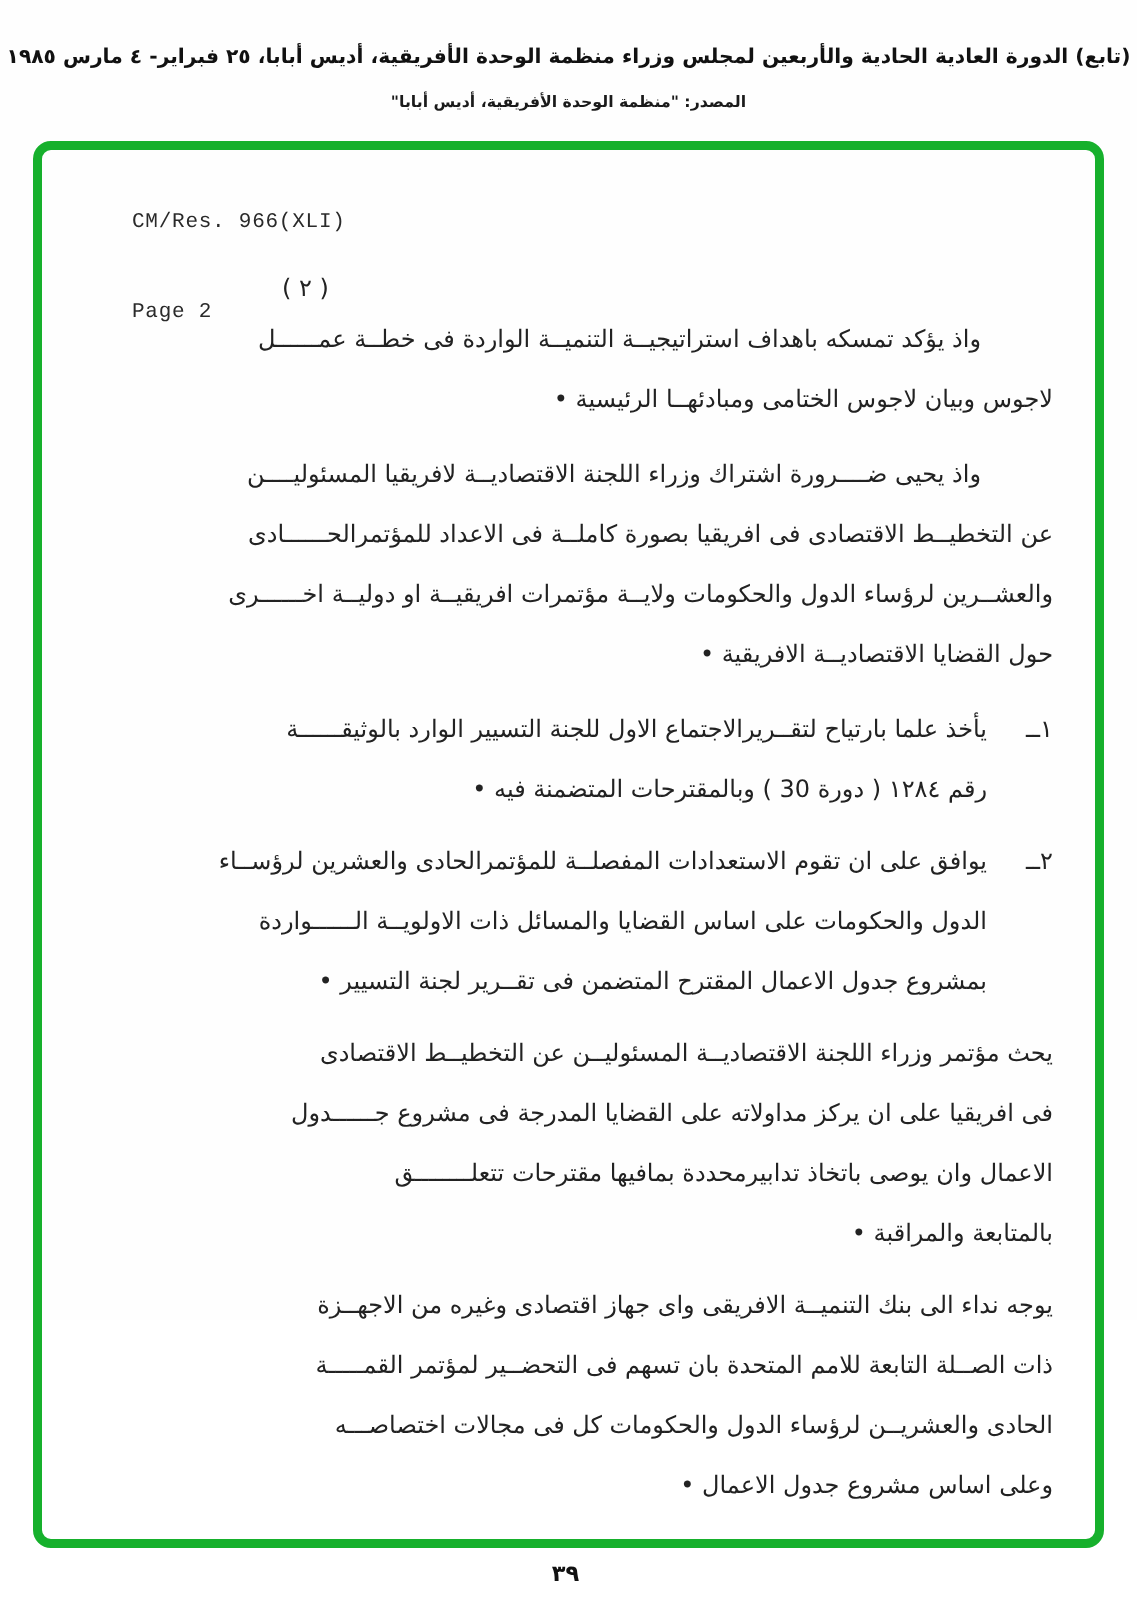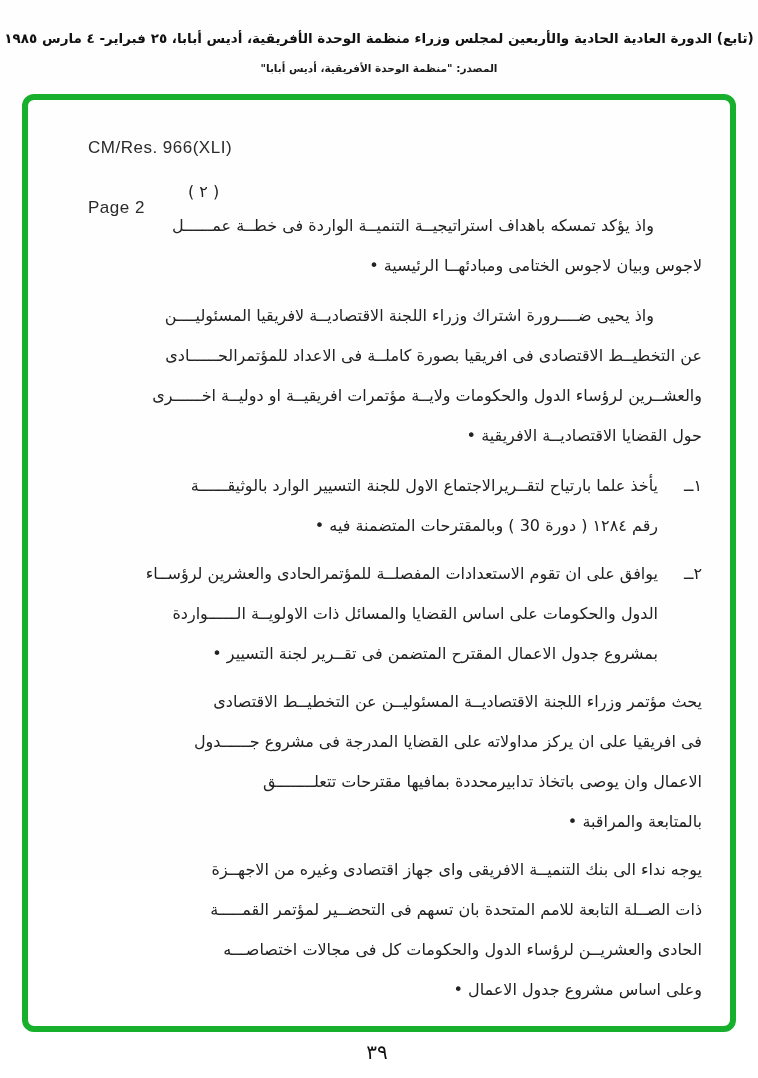--- a/index.html
+++ b/index.html
@@ -23,22 +23,22 @@
     left: 22px; top: 94px;
     width: 714px; height: 938px;
     border: 6px solid #16b02c;
     border-radius: 12px;
     background: transparent;
   }
 
   
   .docref {
     position: absolute; left: 88px; top: 103px;
-    font-family: Liberation Sans, sans-serif;
-    font-size: 17px; color: #2a2a2a; letter-spacing: 0.5px;
+    font-family: Liberation Mono, monospace;
+    font-size: 14px; color: #2a2a2a; letter-spacing: 0.5px;
     line-height: 30px;
     white-space: pre-line;
   }
 
   .section-mark {
     position: absolute; left: 188px; top: 182px;
     font-size: 16px; color: #222;
     direction: rtl;
   }
 
@@ -70,21 +70,21 @@
   }
   .item-text {
     flex: 1 1 auto;
     white-space: pre-line;
     text-align: right;
   }
 
   .page-num {
     position: absolute; left: 18px; right: 22px; top: 1040px;
     text-align: center; direction: rtl;
-    font-size: 20px; font-weight: normal; color: #111;
+    font-size: 15px; font-weight: bold; color: #111;
   }
 </style>
 </head>
 <body>
 
 <div class="page">
 
   <div class="hdr hdr-session">(تابع)  الدورة العادية الحادية والأربعين لمجلس وزراء منظمة الوحدة الأفريقية، أديس أبابا، ٢٥ فبراير- ٤ مارس ١٩٨٥</div>
 
   <div class="hdr hdr-source">المصدر:  "منظمة الوحدة الأفريقية، أديس أبابا"</div>

